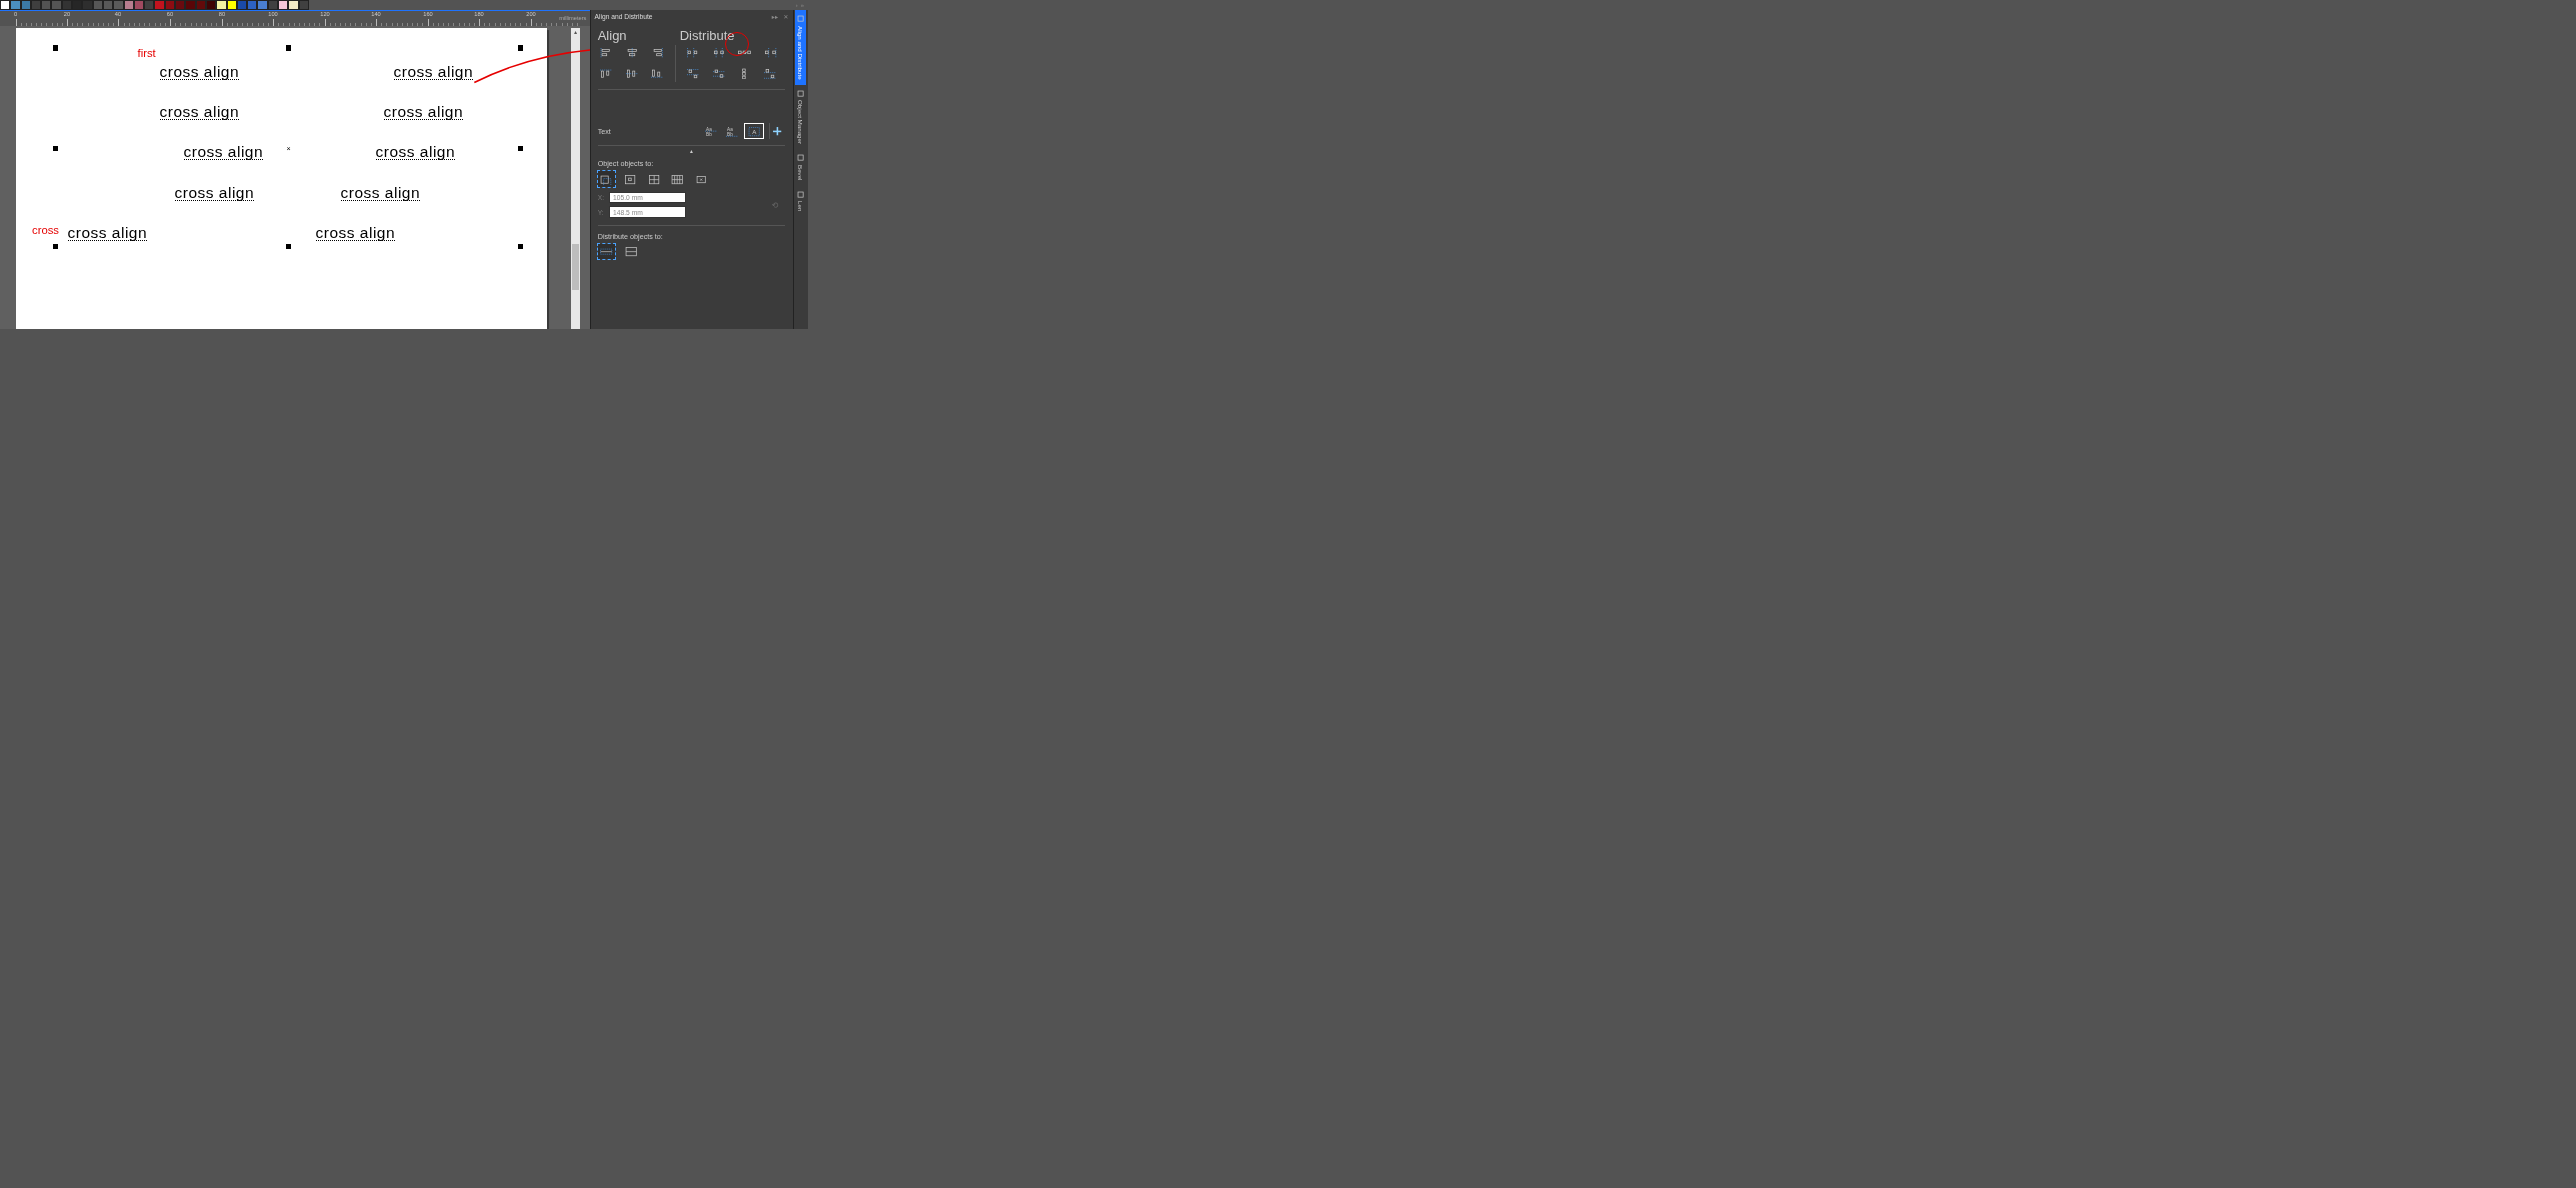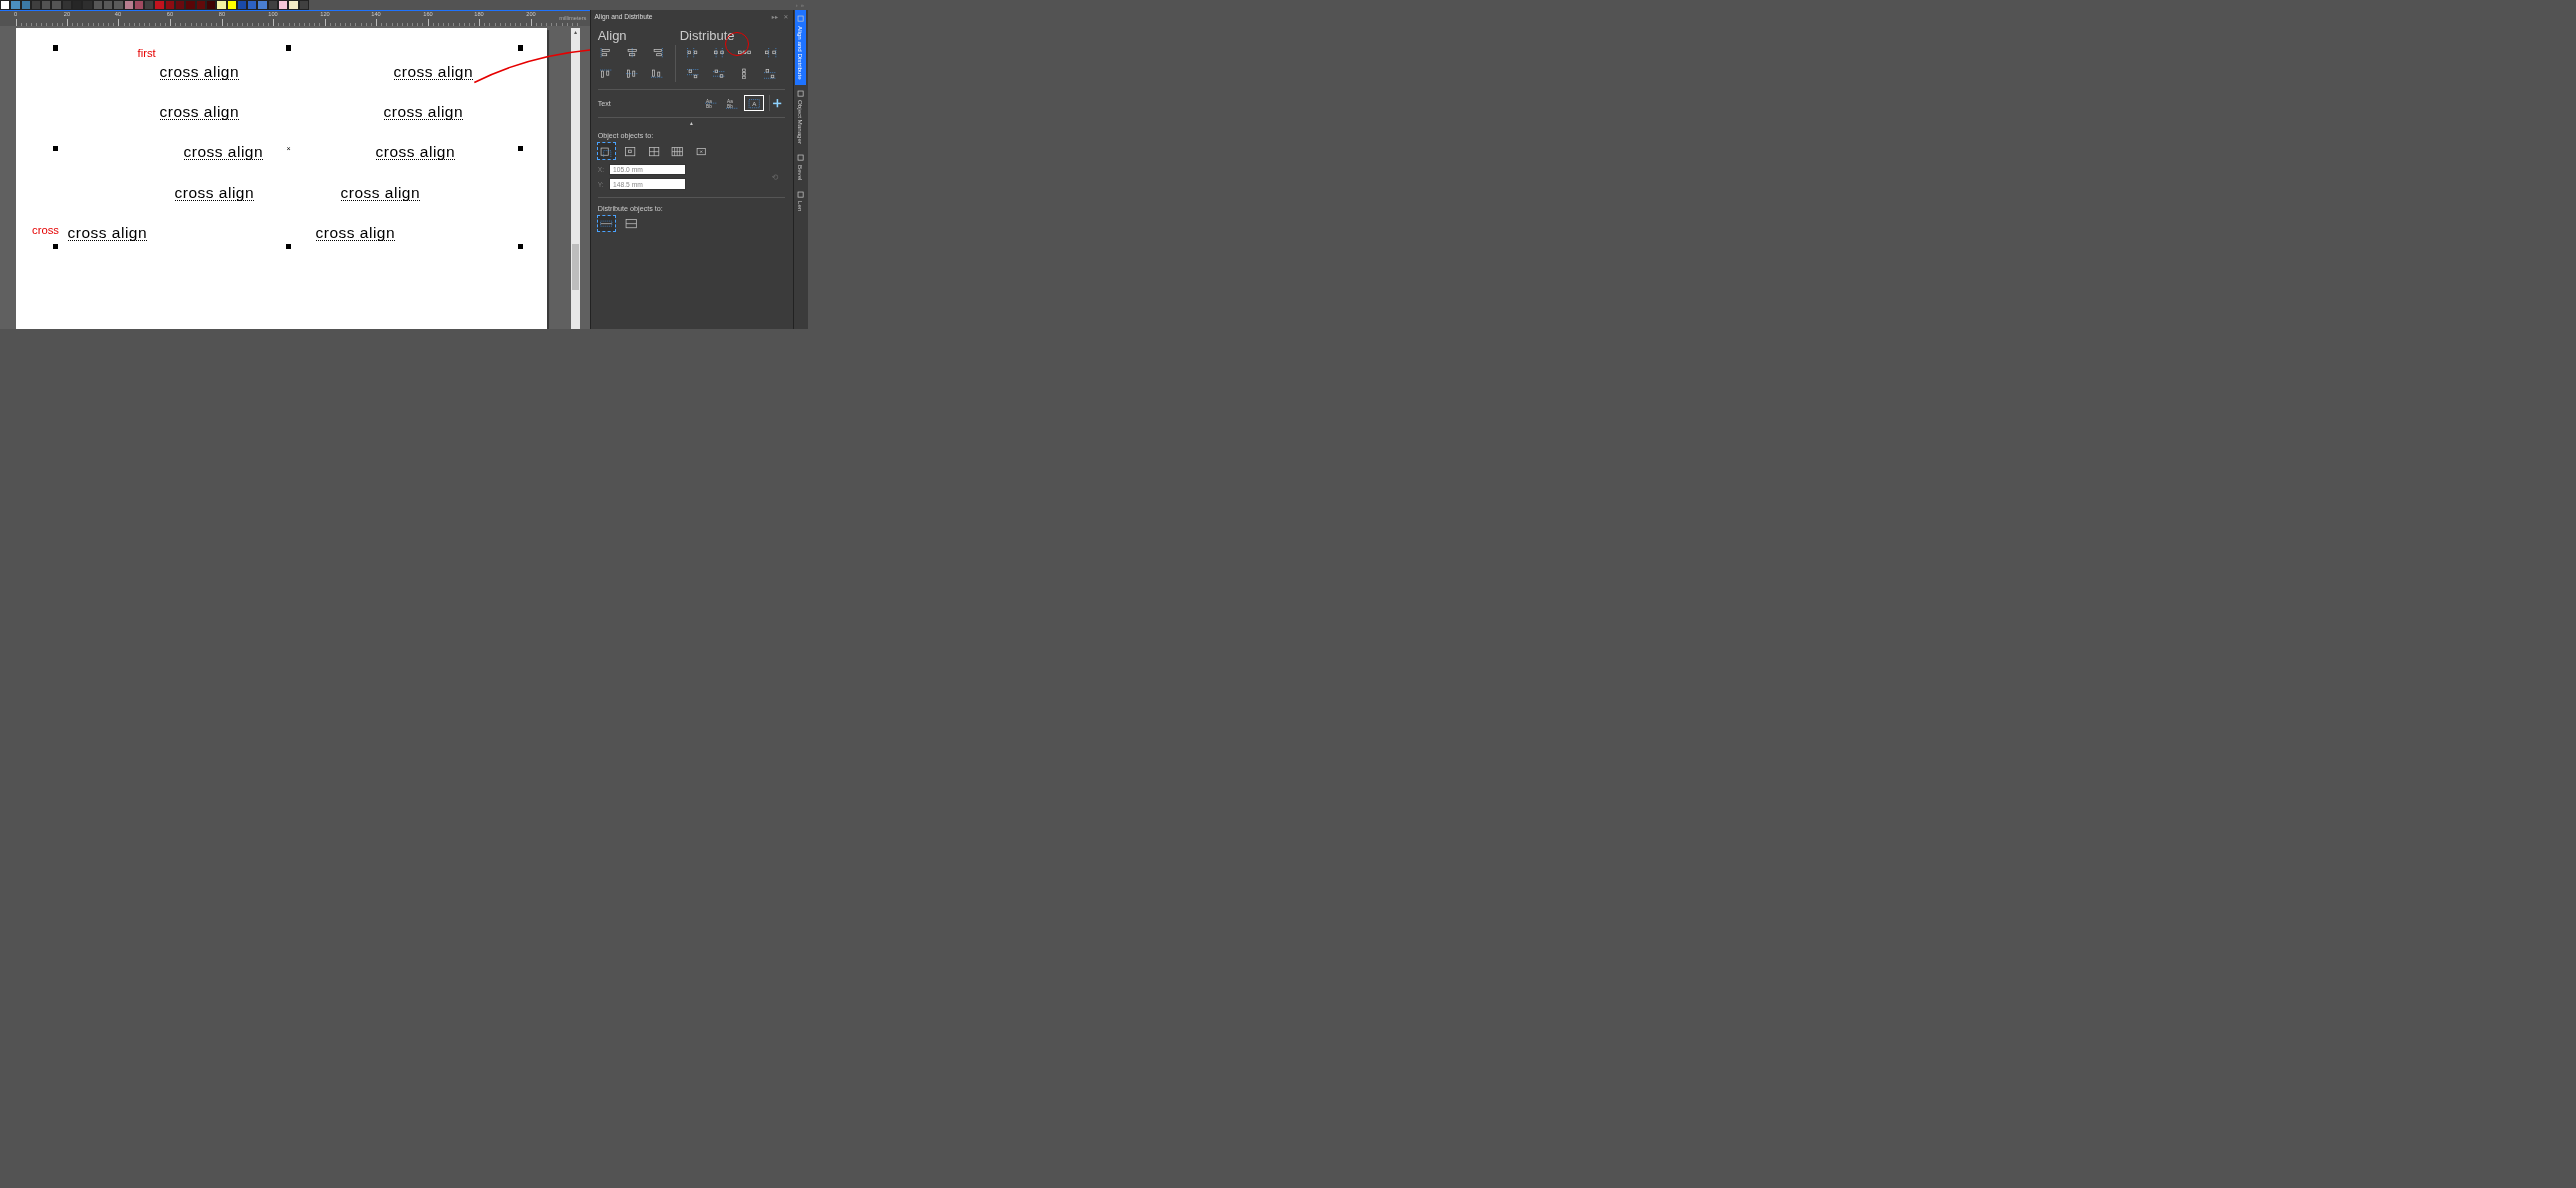--- a/index.html
+++ b/index.html
@@ -51,21 +51,21 @@
   .icon-col.dist { grid-template-columns: repeat(4, 20.6px); }
   .vdiv { width:0.5px; background:#555; margin: 0 3.1px; }
 
   .ibtn {
     width: 20.6px; height: 15.5px; display:flex; align-items:center; justify-content:center;
     cursor: pointer; position: relative;
   }
 
   .hr { height:0.5px; background:#555; margin: 2.1px 7.2px; }
 
-  .row { display:flex; align-items:center; padding: 3.1px 7.2px; gap: 3px; }
+  .row { display:flex; align-items:center; padding: 3.1px 7.2px; gap: 3px; margin-top: 28px; }
   .row .lbl { font-size:7.2px; color:#ccc; }
   .row .spacer { flex:1; }
 
   .small-ibtn { width:17.5px; height:14.4px; display:flex; align-items:center; justify-content:center; cursor:pointer; }
   .small-ibtn.sel { outline:0.5px solid #fff; }
   .plus { width:16.5px; height:16.5px; display:flex; align-items:center; justify-content:center; border-left:0.5px solid #555; margin-left:3.1px; }
   .plus svg rect { fill:#8fd3ff; }
 
   .expand-caret { text-align:center; color:#ccc; font-size:5.7px; padding:1px 0; cursor:pointer; }
 

